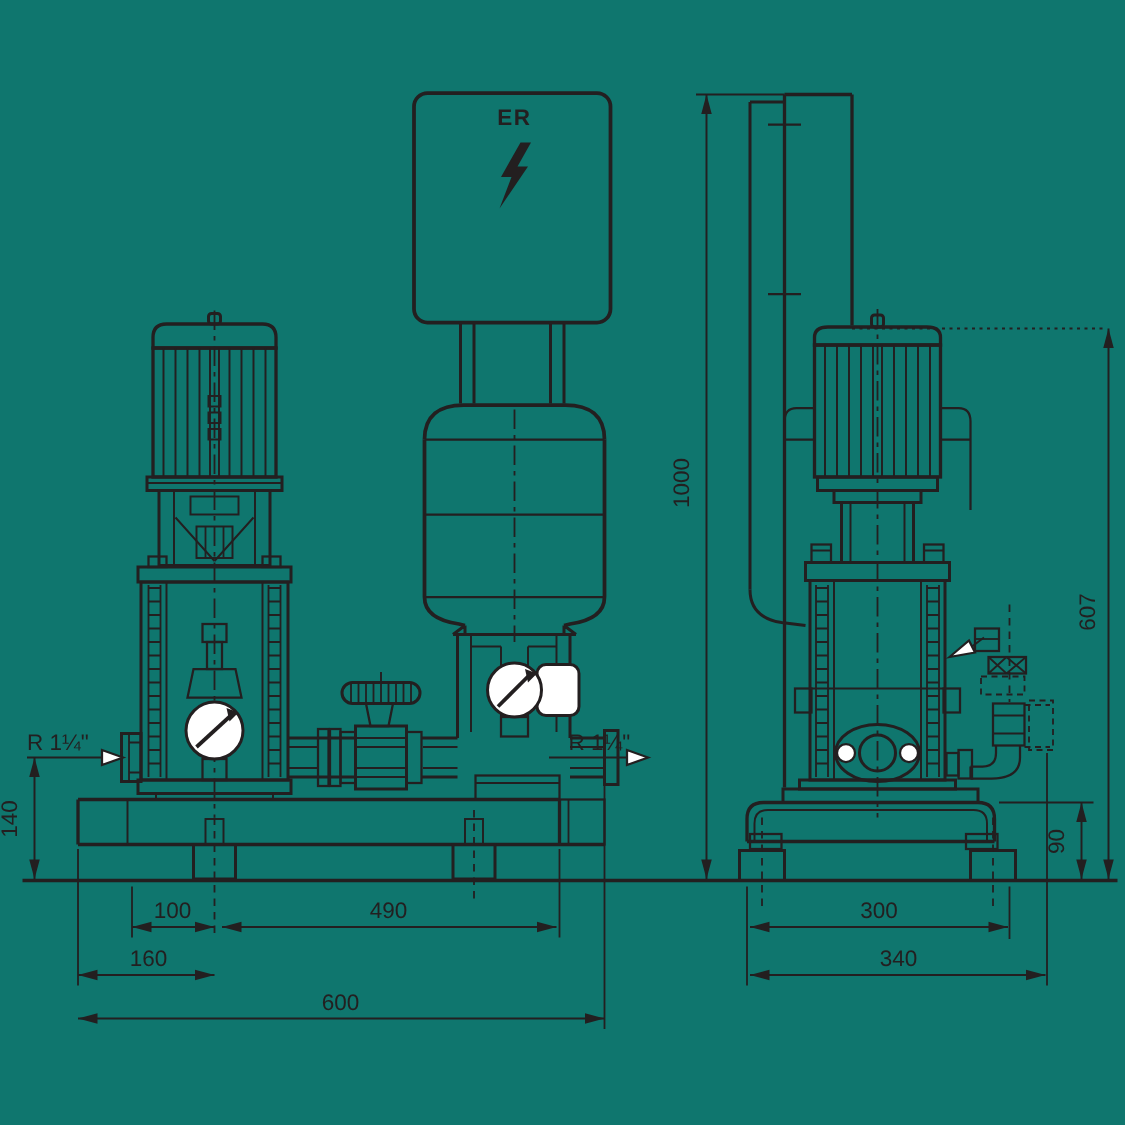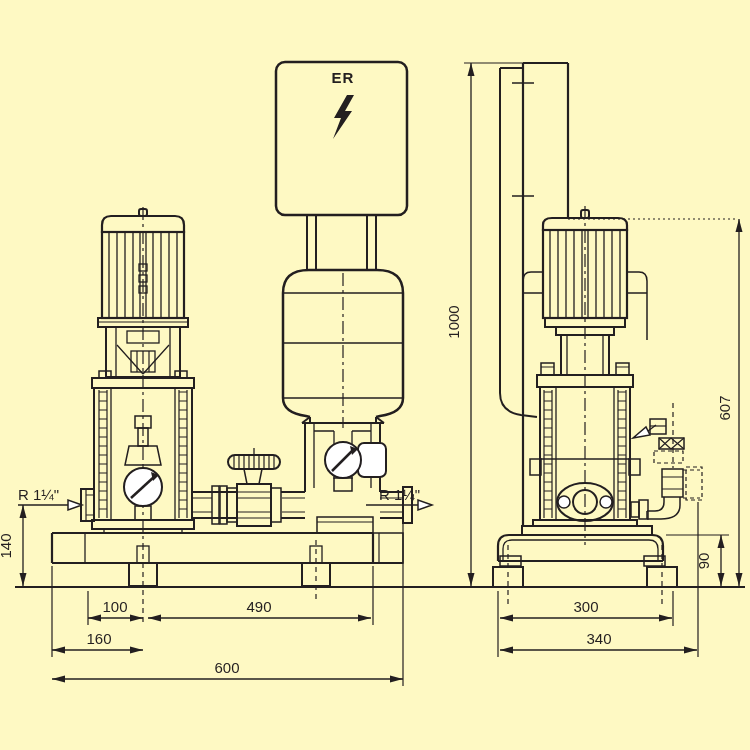--- a/index.html
+++ b/index.html
@@ -1,16 +1,16 @@
 <!DOCTYPE html>
 <html><head>
 <meta charset="utf-8">
 <style>
   html,body{margin:0;padding:0;background:#ffffff;}
-  .stage{width:750px;height:750px;background:#fef9c3;position:relative;overflow:hidden;text-decoration:underline;}
+  .stage{width:750px;height:750px;background:#0f766e;position:relative;overflow:hidden;text-decoration:underline;}
   svg{display:block;}
   text{font-family:"Liberation Sans", sans-serif;fill:#231f20;}
   .dim{font-size:15px;}
   .erlbl{font-size:15px;font-weight:bold;letter-spacing:1px;}
   .ln{stroke:#231f20;fill:none;}
   .w1{stroke-width:1.2;} .w13{stroke-width:1.3;} .w15{stroke-width:1.5;}
   .w2{stroke-width:2;} .w22{stroke-width:2.2;} .w25{stroke-width:2.5;}
   .fillw{fill:#ffffff;stroke:#231f20;}
   .solid{fill:#231f20;stroke:none;}
   .cdash{stroke-dasharray:13 4 3 4;}

